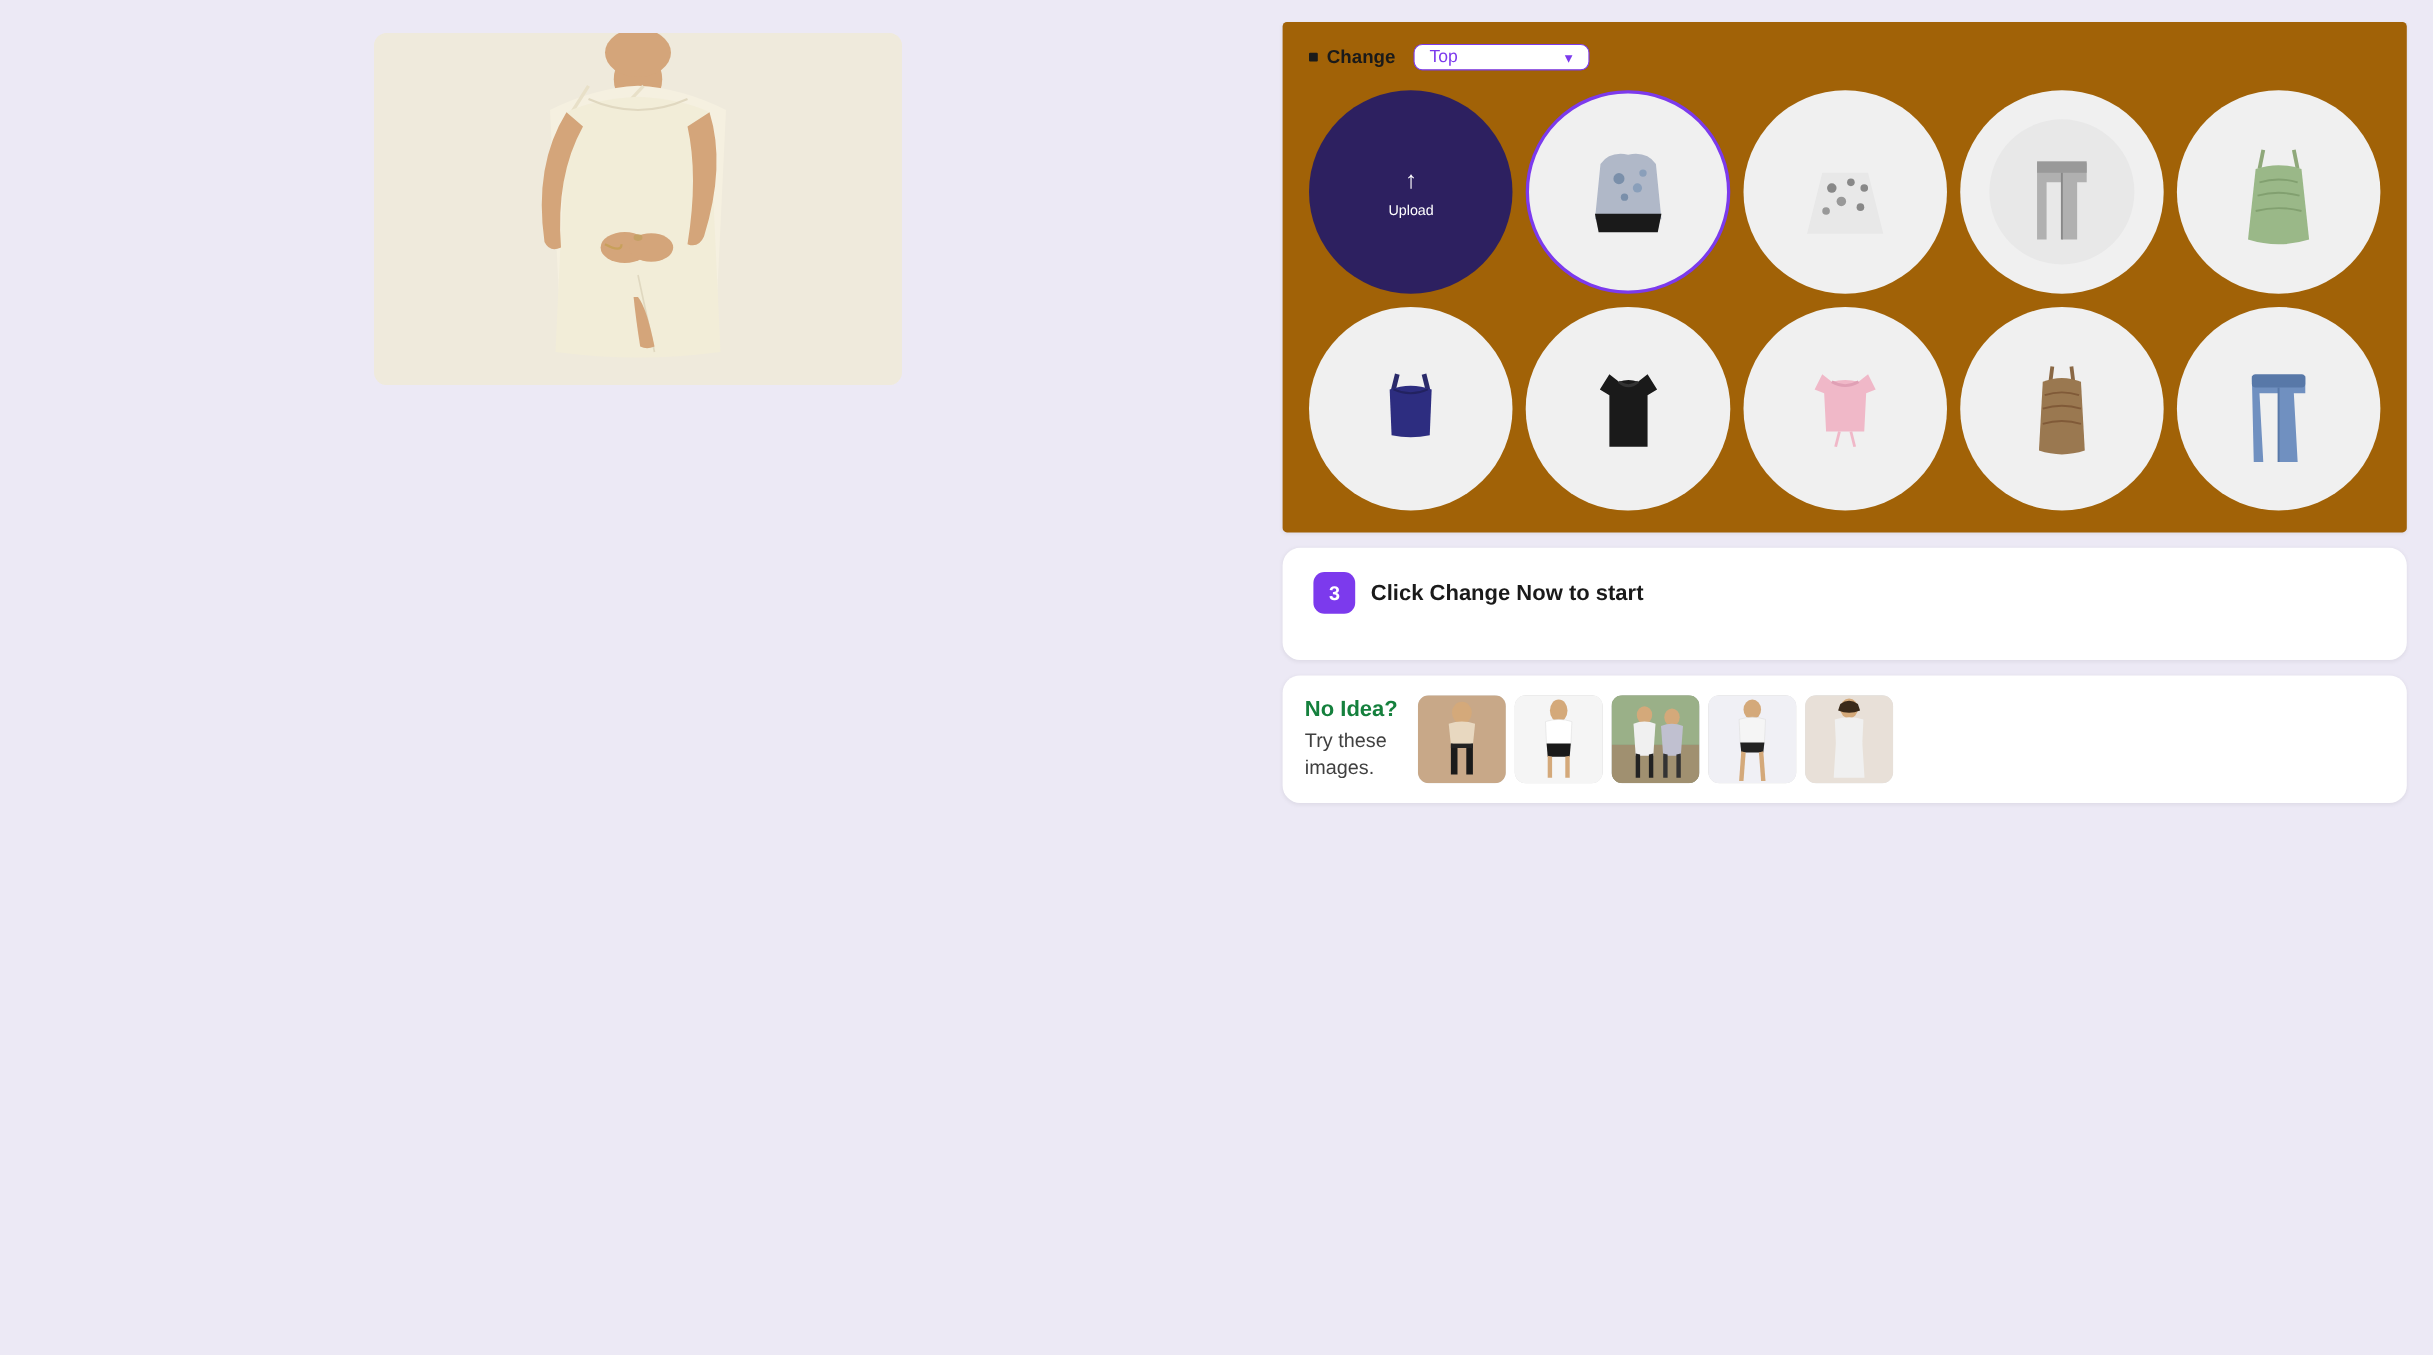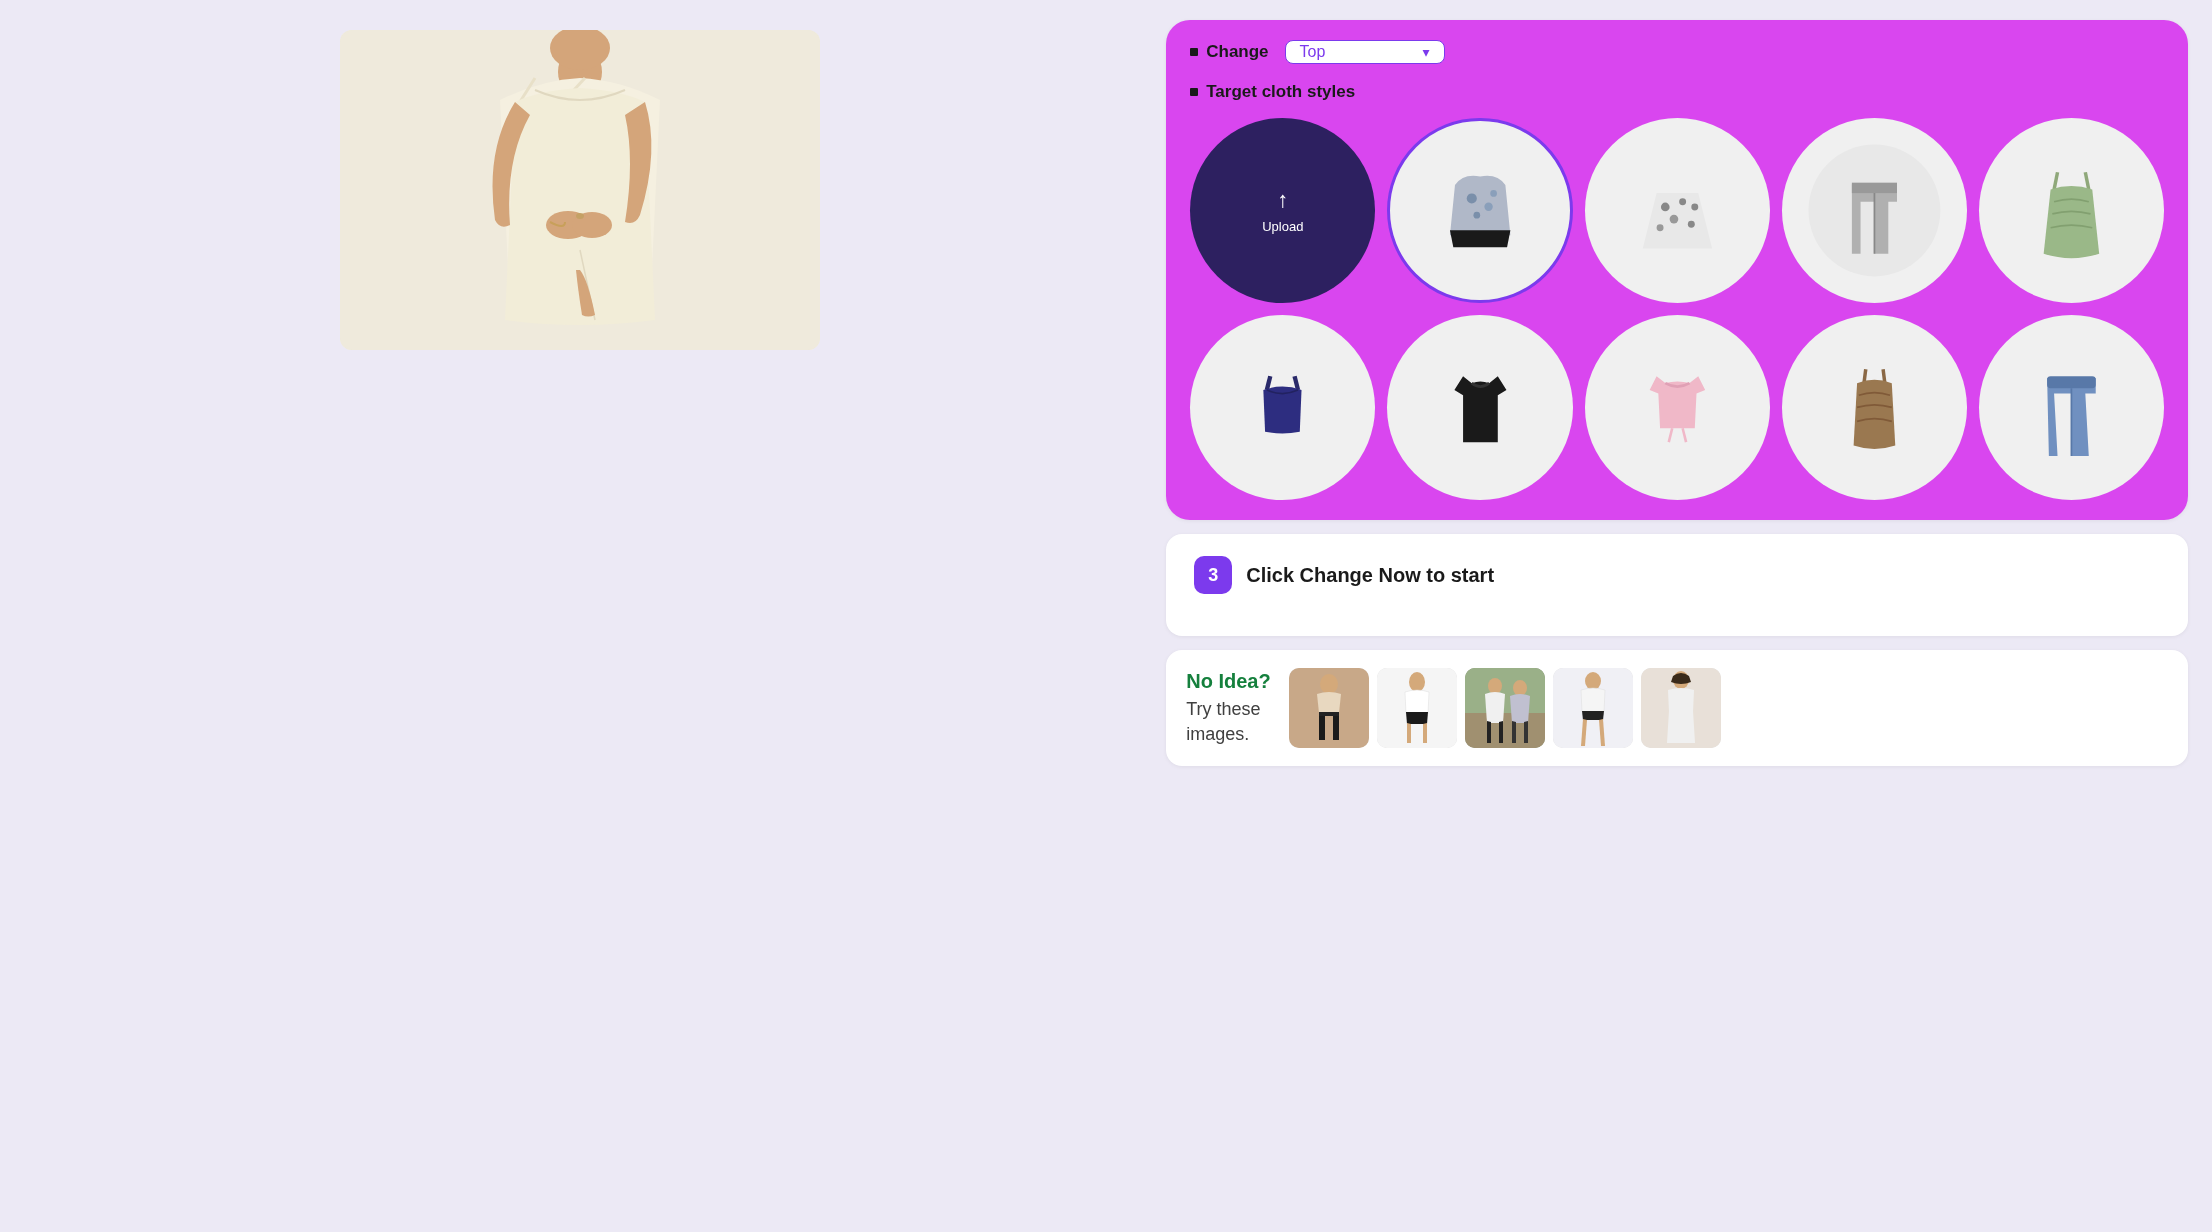--- a/index.html
+++ b/index.html
@@ -54,22 +54,22 @@
       background: #ece9f5;
       padding: 20px 24px 20px 16px;
       display: flex;
       flex-direction: column;
       gap: 14px;
       overflow-y: auto;
     }
 
     
     .card {
-      background: #d946ef;
-      border-radius: 24px;
+      background: #a16207;
+      border-radius: 4px;
       padding: 20px 24px;
       box-shadow: 0 1px 4px rgba(0,0,0,0.06);
     }
 
     
     .change-row {
       display: flex;
       align-items: center;
       gap: 16px;
       margin-bottom: 18px;
@@ -346,21 +346,20 @@
     <div class="card">
 
       <div class="change-row">
         <span class="change-label">Change</span>
         <div class="dropdown">
           <span class="dropdown-text">Top</span>
           <span class="dropdown-chevron">▾</span>
         </div>
       </div>
 
-      <div class="section-label">Target cloth styles</div>
 
       <div class="cloth-grid">
 
         <div class="cloth-item upload-btn">
           <span class="upload-icon">↑</span>
           <span class="upload-text">Upload</span>
         </div>
 
         <div class="cloth-item selected">
           <div class="cloth-placeholder">

